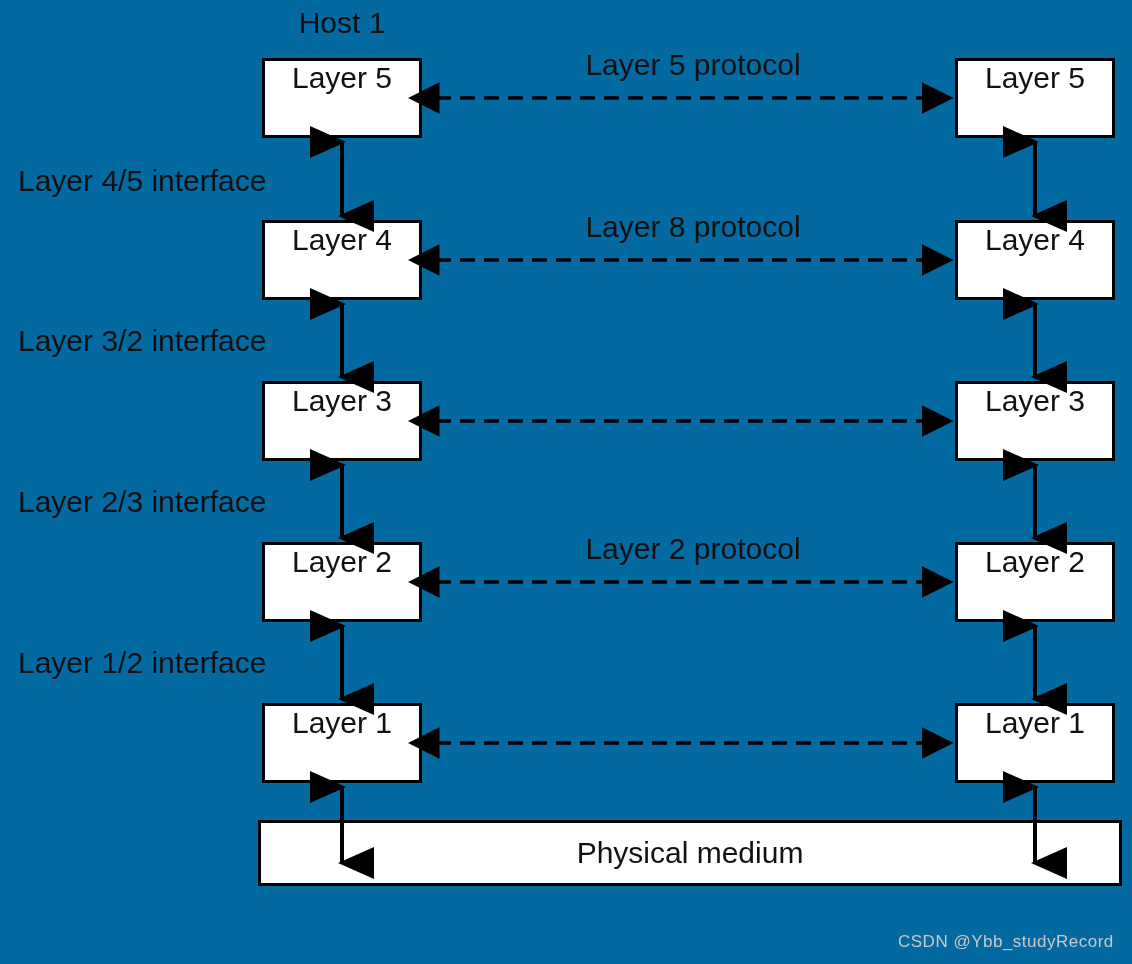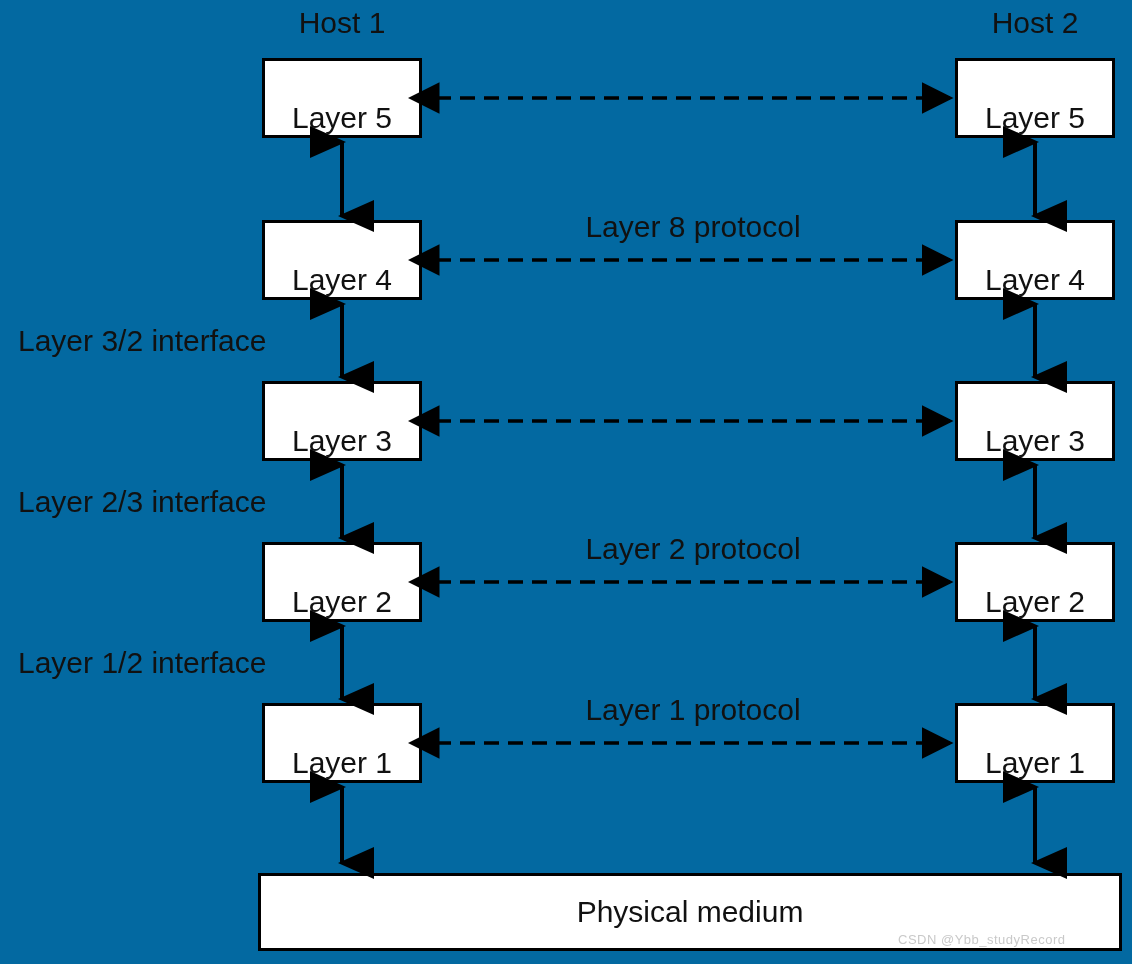--- a/index.html
+++ b/index.html
@@ -25,21 +25,21 @@
     text-align: center;
     white-space: nowrap;
     color: #111111;
   }
   .layer-box {
     position: absolute;
     box-sizing: border-box;
     border: 3px solid #000000;
     background: #ffffff;
     display: flex;
-    align-items: flex-end;
+    align-items: flex-start;
     justify-content: center;
     font-size: 30px;
     color: #111111;
   }
   .medium-box {
     position: absolute;
     box-sizing: border-box;
     border: 3px solid #000000;
     background: #ffffff;
     display: flex;
@@ -58,41 +58,40 @@
   .proto-label {
     position: absolute;
     font-size: 30px;
     line-height: 1;
     text-align: center;
     white-space: nowrap;
     color: #111111;
   }
   .watermark {
     position: absolute;
-    font-size: 13px;
+    font-size: 17px;
     color: #c9c9c9;
     white-space: nowrap;
     letter-spacing: 0.5px;
   }
   svg.overlay {
     position: absolute;
     left: 0;
     top: 0;
     width: 1132px;
     height: 964px;
     pointer-events: none;
   }
 </style>
 </head>
 <body>
 
 <div id="canvas">
 
   <div class="host-label" style="left:262px; top:8px; width:160px;">Host 1</div>
-  <div class="host-label" style="left:955px; top:8px; width:160px;">Host 2</div>
 
   <div class="layer-box" style="left:262px; top:58px; width:160px; height:80px;">
     <span>Layer 5</span>
   </div>
   <div class="layer-box" style="left:262px; top:220px; width:160px; height:80px;">
     <span>Layer 4</span>
   </div>
   <div class="layer-box" style="left:262px; top:381px; width:160px; height:80px;">
     <span>Layer 3</span>
   </div>
@@ -112,31 +111,32 @@
   <div class="layer-box" style="left:955px; top:381px; width:160px; height:80px;">
     <span>Layer 3</span>
   </div>
   <div class="layer-box" style="left:955px; top:542px; width:160px; height:80px;">
     <span>Layer 2</span>
   </div>
   <div class="layer-box" style="left:955px; top:703px; width:160px; height:80px;">
     <span>Layer 1</span>
   </div>
 
-  <div class="medium-box" style="left:258px; top:873px; width:864px; height:78px;">
+  <div class="medium-box" style="left:258px; top:820px; width:864px; height:66px;">
     <span>Physical medium</span>
   </div>
 
+  <div class="iface-label" style="left:18px; top:166px;">Layer 4/5 interface</div>
   <div class="iface-label" style="left:18px; top:326px;">Layer 3/2 interface</div>
   <div class="iface-label" style="left:18px; top:487px;">Layer 2/3 interface</div>
   <div class="iface-label" style="left:18px; top:648px;">Layer 1/2 interface</div>
 
+  <div class="proto-label" style="left:430px; top:50px; width:526px;">Layer 5 protocol</div>
   <div class="proto-label" style="left:430px; top:212px; width:526px;">Layer 8 protocol</div>
   <div class="proto-label" style="left:430px; top:534px; width:526px;">Layer 2 protocol</div>
-  <div class="proto-label" style="left:430px; top:695px; width:526px;">Layer 1 protocol</div>
 
   <svg class="overlay" viewBox="0 0 1132 964">
     <defs>
       <marker id="ah" markerWidth="9" markerHeight="9" refX="8" refY="4.5" orient="auto" markerUnits="strokeWidth">
         <path d="M0,0 L9,4.5 L0,9 z" fill="#000000"></path>
       </marker>
       <marker id="ah-start" markerWidth="9" markerHeight="9" refX="1" refY="4.5" orient="auto-start-reverse" markerUnits="strokeWidth">
         <path d="M0,0 L9,4.5 L0,9 z" fill="#000000"></path>
       </marker>
       <marker id="av" markerWidth="8" markerHeight="9" refX="4" refY="8" orient="auto" markerUnits="strokeWidth">

